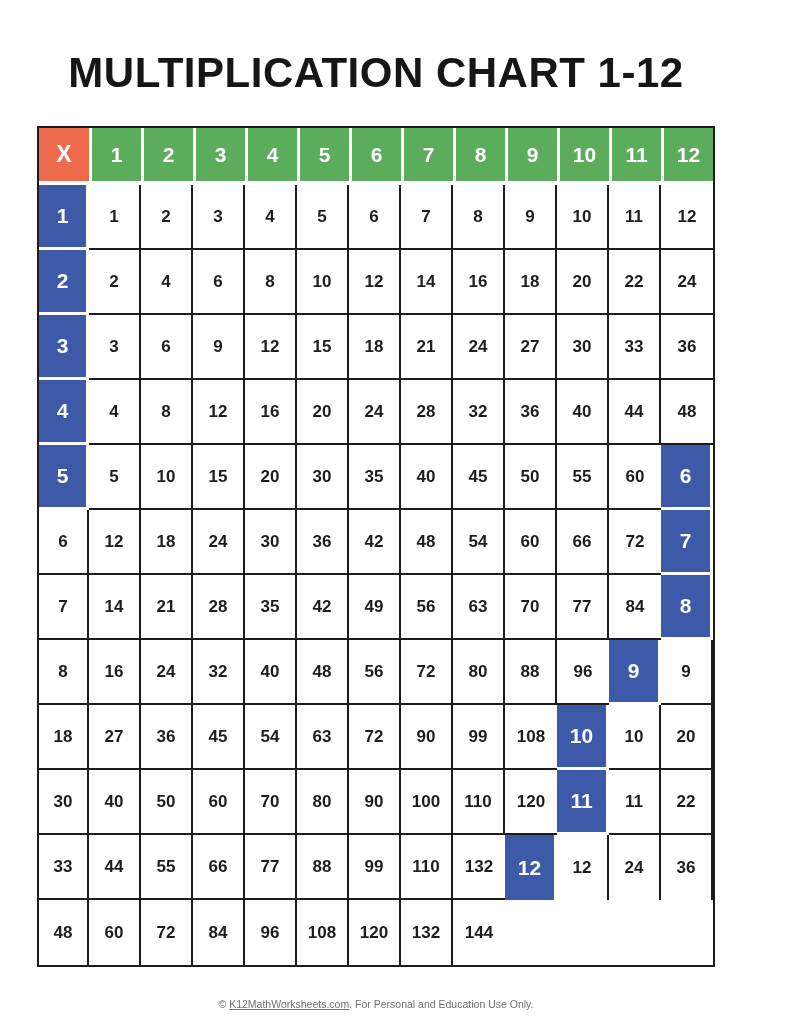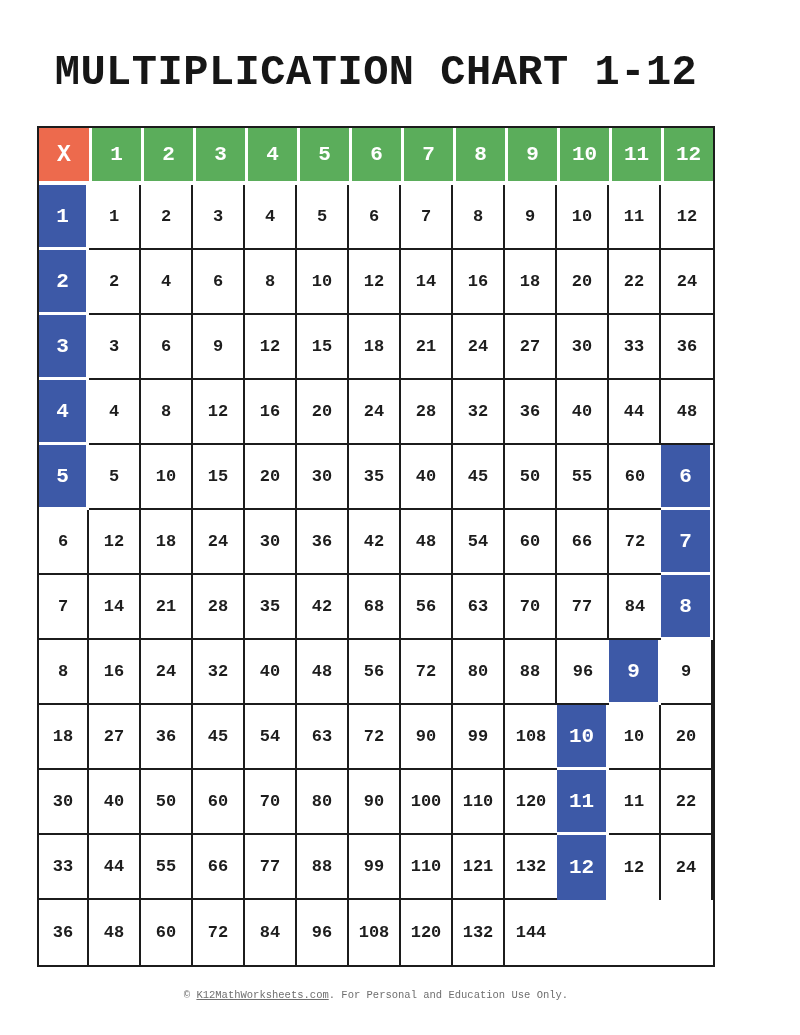--- a/index.html
+++ b/index.html
@@ -1,21 +1,21 @@
 <!DOCTYPE html>
 <html><head>
 <meta charset="utf-8">
 <style>
   html, body { margin: 0; padding: 0; background: #ffffff; }
   .page {
     position: relative;
     width: 752px;
     height: 1035px;
     background: #ffffff;
-    font-family: Liberation Mono, monospace;
+    font-family: Liberation Sans, sans-serif;
     overflow: hidden;
   }
   .title {
     margin: 0;
     padding-top: 50px;
     text-align: center;
     font-size: 42px;
     line-height: 1.1;
     font-weight: 800;
     letter-spacing: 0.5px;
@@ -63,21 +63,21 @@
   .body {
     background: #ffffff;
     color: #1d1d1d;
     font-size: 17px;
     border-right: 2px solid #1c1c1c;
     border-bottom: 2px solid #1c1c1c;
   }
   .body.lastcol { border-right: none; }
   .body.lastrow { border-bottom: none; }
   .footer {
-    margin-top: 22px;
+    margin-top: 31px;
     text-align: center;
     font-size: 10.5px;
     color: #6f6f6f;
   }
   .footer a {
     color: #6f6f6f;
     text-decoration: underline;
     cursor: pointer;
   }
 </style>
@@ -179,21 +179,21 @@
         <div class="cell body">60</div>
         <div class="cell body">66</div>
         <div class="cell body lastcol">72</div>
         <div class="cell rowhead" style="background: rgb(61, 89, 167);">7</div>
         <div class="cell body">7</div>
         <div class="cell body">14</div>
         <div class="cell body">21</div>
         <div class="cell body">28</div>
         <div class="cell body">35</div>
         <div class="cell body">42</div>
-        <div class="cell body">68</div>
+        <div class="cell body">49</div>
         <div class="cell body">56</div>
         <div class="cell body">63</div>
         <div class="cell body">70</div>
         <div class="cell body">77</div>
         <div class="cell body lastcol">84</div>
         <div class="cell rowhead" style="background: rgb(61, 89, 167);">8</div>
         <div class="cell body">8</div>
         <div class="cell body">16</div>
         <div class="cell body">24</div>
         <div class="cell body">32</div>
@@ -233,21 +233,20 @@
         <div class="cell body">11</div>
         <div class="cell body">22</div>
         <div class="cell body">33</div>
         <div class="cell body">44</div>
         <div class="cell body">55</div>
         <div class="cell body">66</div>
         <div class="cell body">77</div>
         <div class="cell body">88</div>
         <div class="cell body">99</div>
         <div class="cell body">110</div>
-        <div class="cell body">121</div>
         <div class="cell body lastcol">132</div>
         <div class="cell rowhead last" style="background: rgb(61, 89, 167);">12</div>
         <div class="cell body lastrow">12</div>
         <div class="cell body lastrow">24</div>
         <div class="cell body lastrow">36</div>
         <div class="cell body lastrow">48</div>
         <div class="cell body lastrow">60</div>
         <div class="cell body lastrow">72</div>
         <div class="cell body lastrow">84</div>
         <div class="cell body lastrow">96</div>

